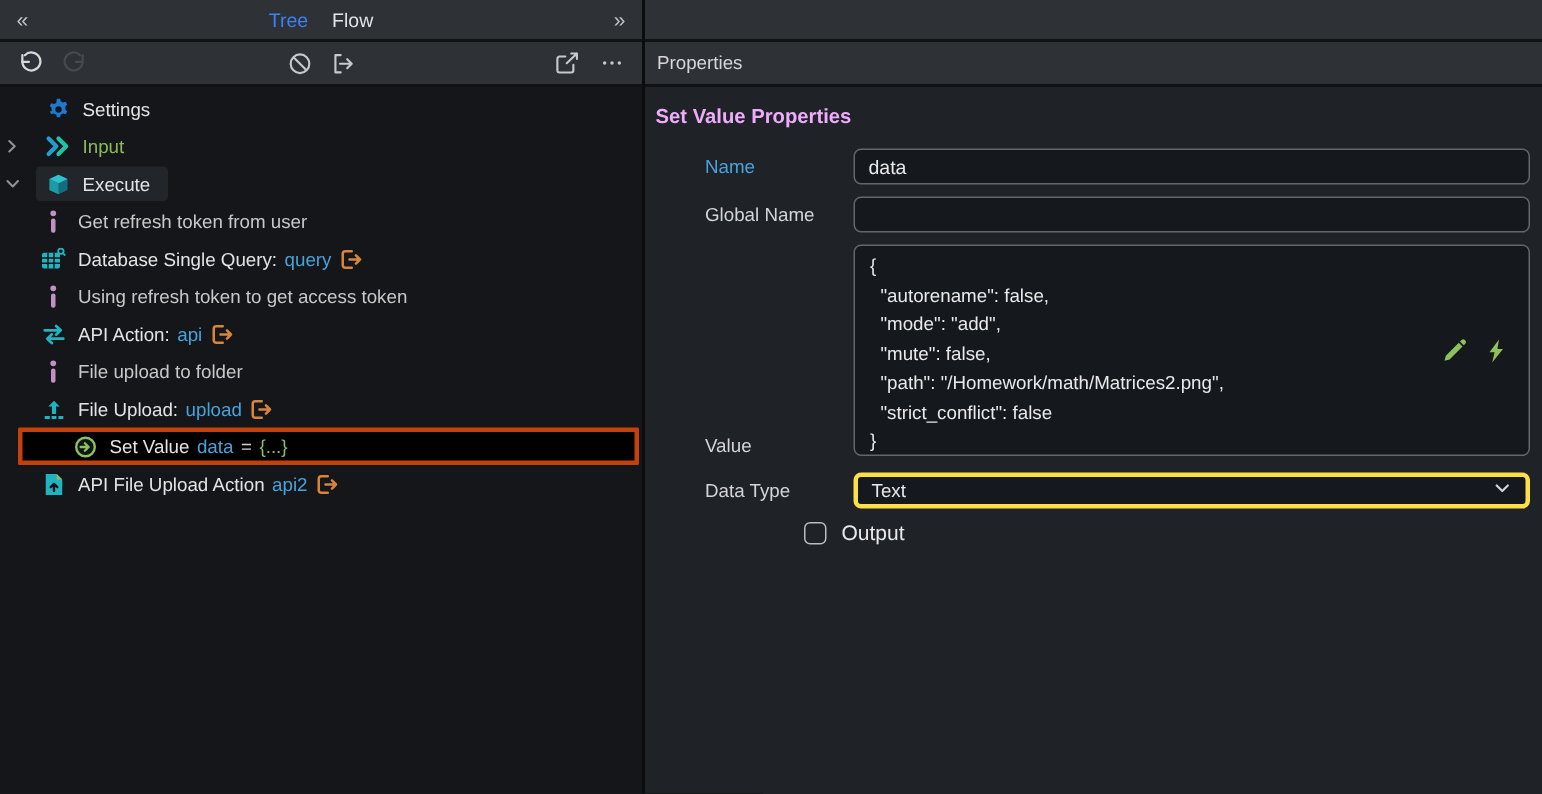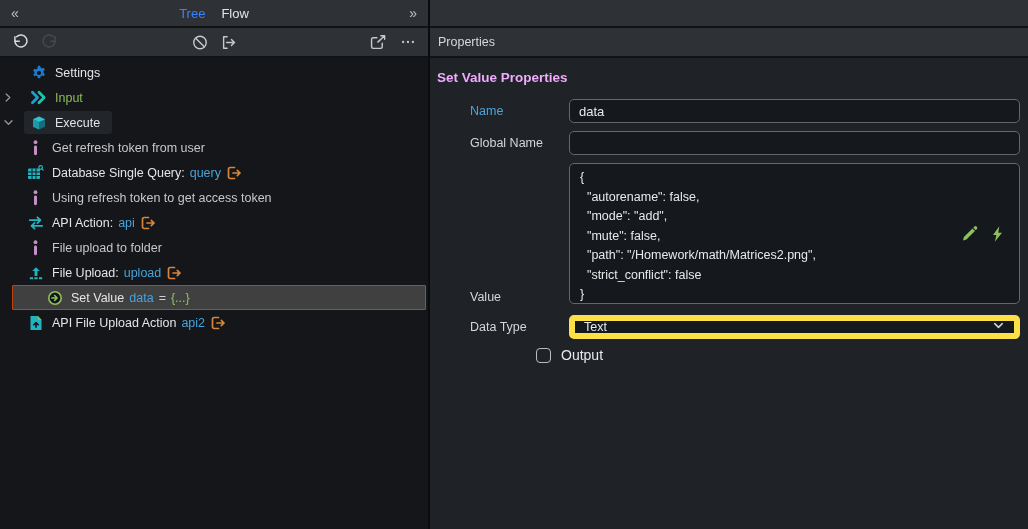--- a/index.html
+++ b/index.html
@@ -32,22 +32,22 @@
   .twisty { position:absolute; left:3px; top:50%; transform:translateY(-50%); width:11px; height:11px;
             display:flex; align-items:center; }
   .ticon { width:17px; height:17px; flex:none; display:flex; align-items:center; justify-content:center;
            margin-right:8px; }
   .dim { color:#c7c8c9; }
   .green { color:#8cbb57; }
   .tlink { color:#47a3dc; margin-left:5px; }
   .teq { color:#cfd0d1; margin-left:5px; }
   .tbraces { color:#8ec15c; margin-left:5px; }
   .texp { width:16px; height:16px; margin-left:5px; display:flex; align-items:center; }
-  .tree-row.selected { margin:0 2px 0 12px; padding-left:33px; background:#404040;
-                       border:1px solid #c2410c; border-radius:1px; }
+  .tree-row.selected { margin:0 2px 0 12px; padding-left:33px; background:#000000;
+                       border:3px solid #c2410c; border-radius:1px; }
   .exec-hl { display:inline-flex; align-items:center; background:#22262b; border-radius:3px;
              padding:3px 12px 3px 6px; margin-left:-6px; }
   .exec-hl .ticon { margin-right:8px; }
 
   
   .right-pane { flex:1; background:#1f2227; display:flex; flex-direction:column; }
   .right-top-strip { height:28px; flex:none; background:#2e3237; border-bottom:2px solid #101214; }
   .right-tab-strip { height:30px; flex:none; background:#2e3237; border-bottom:2px solid #101214;
                      display:flex; align-items:center; padding:0 8px; color:#d6d7d8; font-size:12.5px; }
   .right-body { padding:12px 8px 0 7px; }
@@ -62,21 +62,21 @@
                      font-family:inherit; outline:none; }
   .value-row { margin-bottom:11px;align-items:flex-end; }
   .value-box { position:relative; height:141px; background:#15181c; border:1px solid #63676c;
                border-radius:5px; padding:4px 10px; overflow:hidden; }
   .value-text { font-family:inherit; font-size:12.5px; line-height:19.5px; color:#e8e9ea; white-space:pre; }
   .value-actions { position:absolute; right:13px; top:50%; transform:translateY(-50%);
                    display:flex; gap:11px; }
   .va-btn { width:17px; height:17px; display:flex; align-items:center; justify-content:center; }
 
   .select-box { display:flex; align-items:center; justify-content:space-between; height:24px;
-                background:#15181c; border:6px solid #fde047; border-radius:5px; padding:0 9px;
+                background:#15181c; border:3px solid #fde047; border-radius:5px; padding:0 9px;
                 color:#e8e9ea; font-size:12.5px; }
   .output-row { display:flex; margin-top:7px; align-items:center; }
   .output-spacer { width:99px; flex:none; }
   .checkbox { width:15px; height:15px; border:1.5px solid #b9bcc0; border-radius:4px; background:transparent; }
   .checkbox-label { color:#e8e9ea; font-size:14px; margin-left:10px; }
 </style>
 </head>
 <body>
 
 <div class="app">

